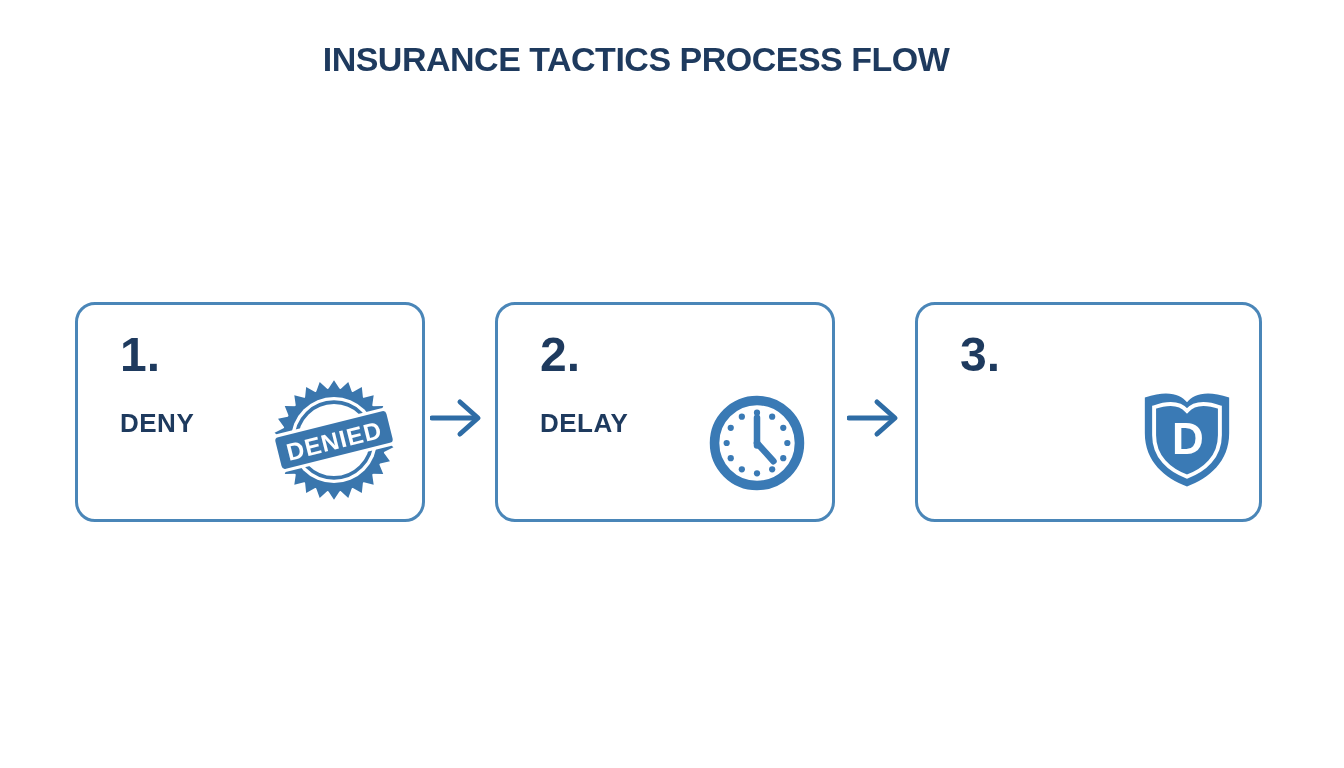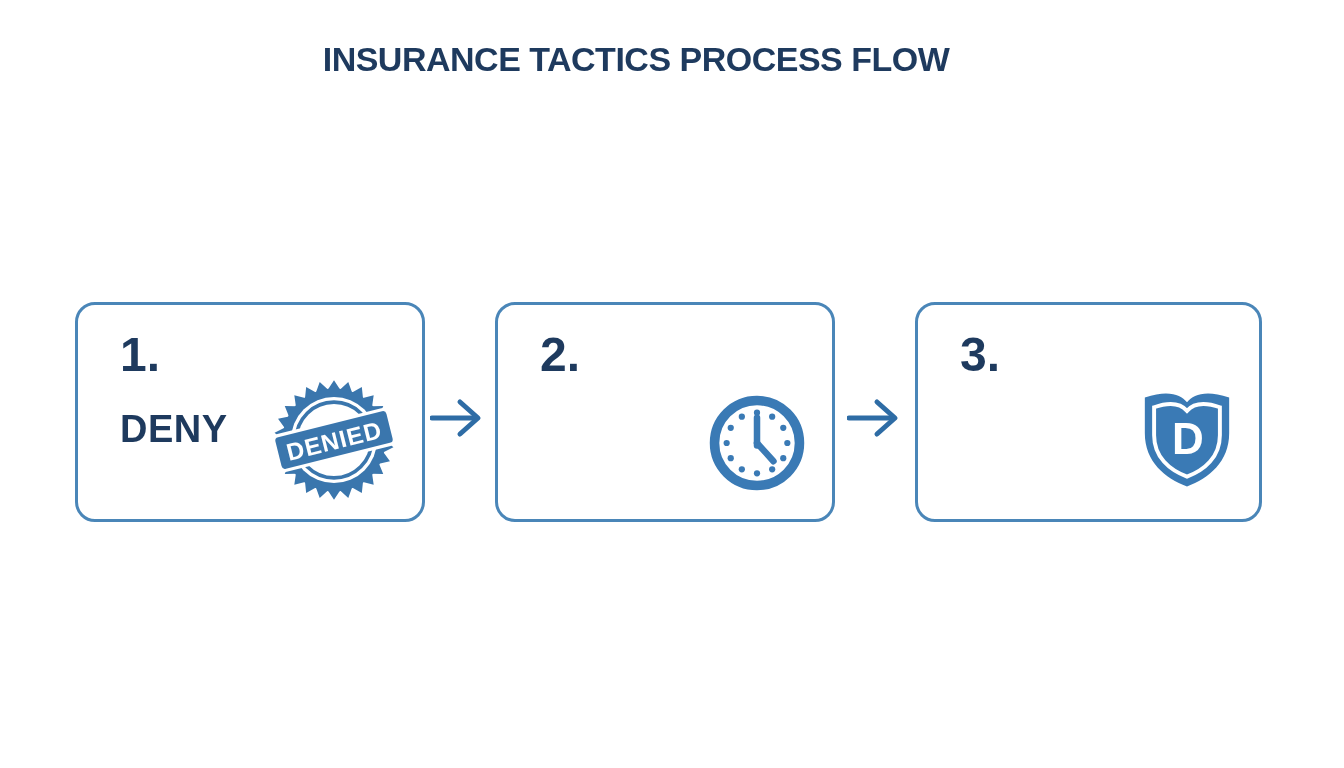--- a/index.html
+++ b/index.html
@@ -6,21 +6,21 @@
   .stage{position:relative;width:1272px;height:768px;background:#ffffff;overflow:hidden;
          font-family:"Liberation Sans",sans-serif;}
   .title{position:absolute;top:40px;left:0;width:100%;text-align:center;
          font-size:34px;font-weight:bold;letter-spacing:-0.5px;color:#1e3a5e;margin:0;}
   .card{position:absolute;top:302px;height:220px;border:3px solid #4a86b8;border-radius:20px;
         background:#ffffff;box-sizing:border-box;}
   .card1{left:75px;width:350px;}
   .card2{left:495px;width:340px;}
   .card3{left:915px;width:347px;}
   .num{position:absolute;left:42px;top:24px;font-size:48px;font-weight:bold;color:#1e3a5e;line-height:1.1;}
-  .label{position:absolute;left:42px;top:104px;font-size:38px;font-weight:bold;color:#1e3a5e;
+  .label{position:absolute;left:42px;top:104px;font-size:26px;font-weight:bold;color:#1e3a5e;
          letter-spacing:0.5px;line-height:1.1;}
   .icon{position:absolute;}
   .icon-stamp{left:193px;top:72px;width:126px;height:126px;}
   .icon-clock{left:207px;top:86px;width:104px;height:104px;}
   .icon-shield{left:214px;top:76px;width:110px;height:112px;}
   .arrow{position:absolute;top:397px;width:54px;height:42px;}
   .arrow1{left:430px;}
   .arrow2{left:847px;}
   .svgtext{font-family:"Liberation Sans",sans-serif;font-weight:bold;}
 </style>
@@ -46,20 +46,21 @@
     </svg>
   </div>
 
   <svg class="arrow arrow1" viewBox="0 0 54 42">
     <line x1="2" y1="21" x2="44" y2="21" stroke="#2e6ca5" stroke-width="5" stroke-linecap="round"></line>
     <polyline points="30,5 48,21 30,37" fill="none" stroke="#2e6ca5" stroke-width="5" stroke-linecap="round" stroke-linejoin="round"></polyline>
   </svg>
 
   <div class="card card2">
     <div class="num">2.</div>
+    <div class="label">DELAY</div>
     <svg class="icon icon-clock" viewBox="0 0 120 120">
       <circle cx="60" cy="60" r="49" fill="#ffffff" stroke="#3a7ab5" stroke-width="11"></circle>
       <g fill="#3a7ab5">
         <circle cx="60" cy="25" r="3.6"></circle>
         <circle cx="77.5" cy="29.7" r="3.6"></circle>
         <circle cx="90.3" cy="42.5" r="3.6"></circle>
         <circle cx="95" cy="60" r="3.6"></circle>
         <circle cx="90.3" cy="77.5" r="3.6"></circle>
         <circle cx="77.5" cy="90.3" r="3.6"></circle>
         <circle cx="60" cy="95" r="3.6"></circle>

